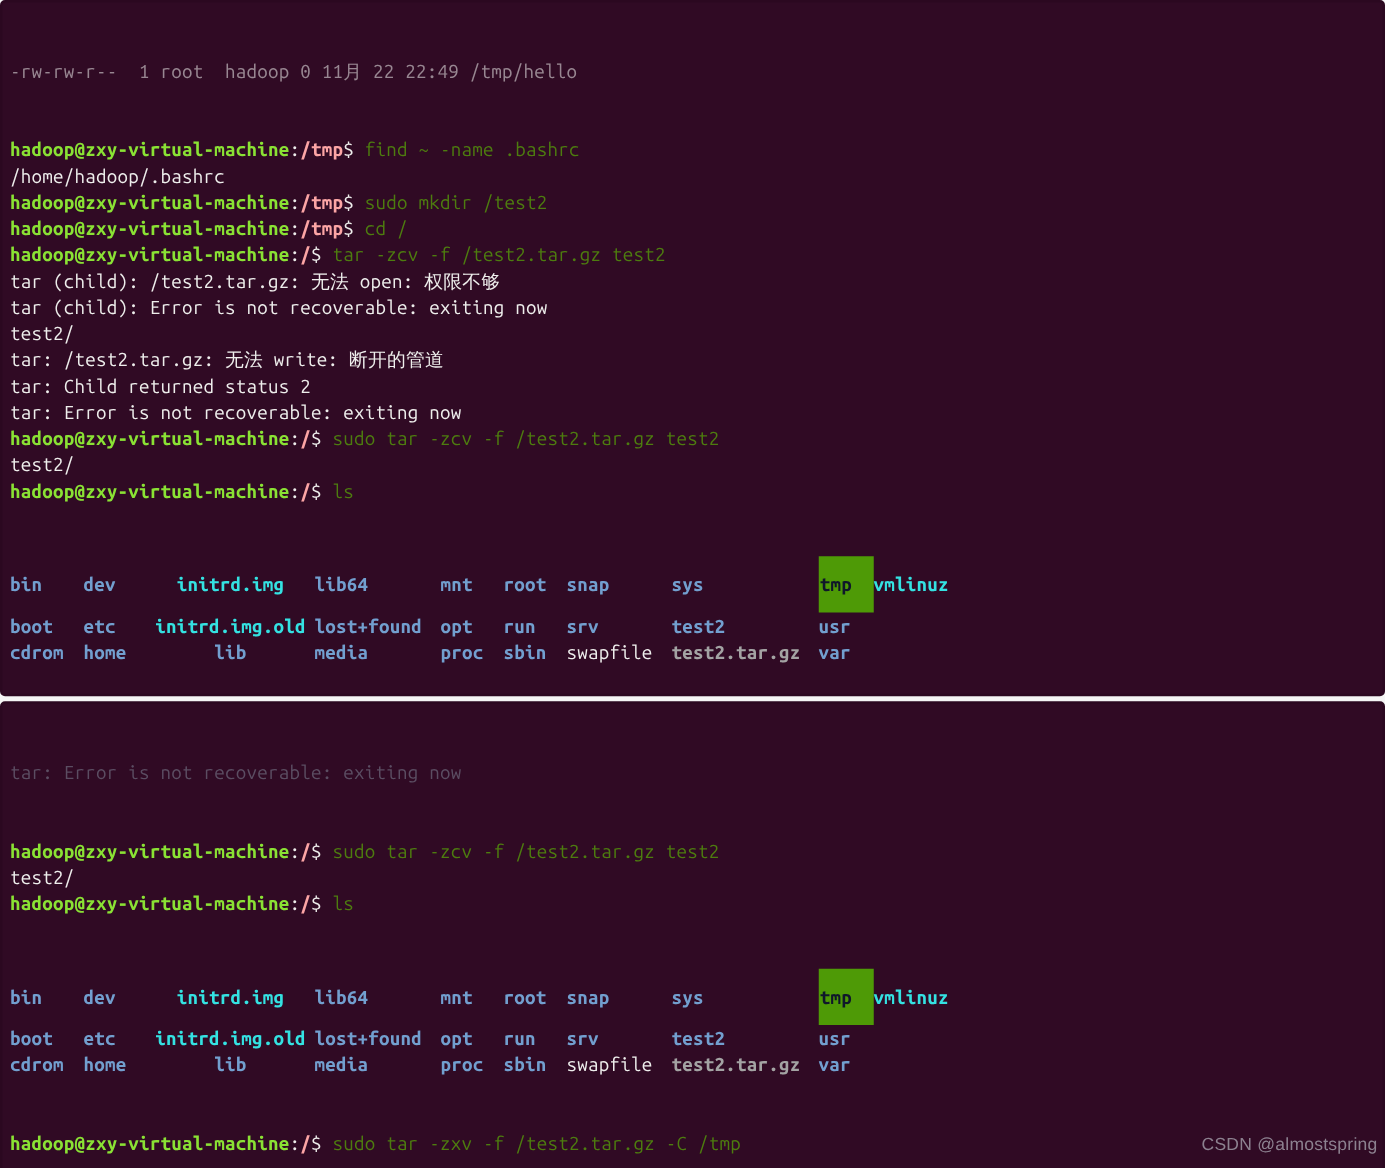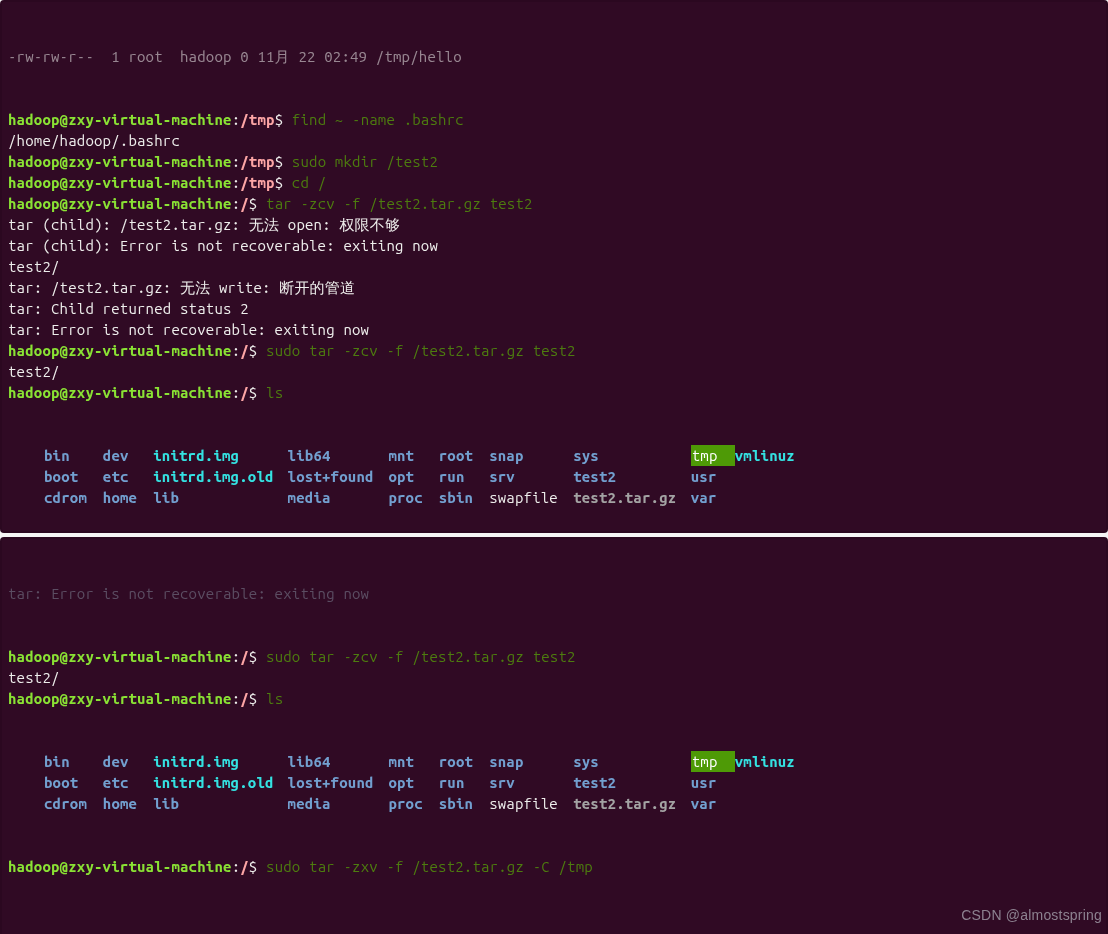--- a/index.html
+++ b/index.html
@@ -24,47 +24,47 @@
   .row { white-space: pre; }
   .user { color: #8ae234; font-weight: bold; margin-top: 42px; }
   .host { color: #8ae234; font-weight: bold; }
   .cwd  { color: #fca5a5; font-weight: bold; }
   .sym  { color: #eeeeec; }
   .cmd  { color: #4d7c0f; }
   .out  { color: #eeeeec; }
   .dir  { color: #729fcf; font-weight: bold; }
   .cyan { color: #34e2e2; font-weight: bold; }
   .red  { color: #a3a3a3; font-weight: bold; }
-  .hl   { background: #4e9a06; color: #ffffff; font-weight: normal; padding: 0 1px;}
+  .hl   { background: #4e9a06; color: #0f172a; font-weight: bold; padding: 12px 1px;}
   .watermark {
     position: fixed;
     right: 6px;
     bottom: 8px;
     color: rgba(180,180,190,0.7);
     font-family: sans-serif;
     font-size: 14px;
     pointer-events: none;
   }
 
   
-  .c1 { display:inline-block; width: 7ch; margin-left: 36px; }
+  .c1 { display:inline-block; width: 7ch; }
   .c2 { display:inline-block; width: 6ch; }
-  .c3 { display:inline-block; width:16ch; }
+  .c3 { display:inline-block; width:16ch;text-align:center; }
   .c4 { display:inline-block; width:12ch; }
   .c5 { display:inline-block; width: 6ch; }
   .c6 { display:inline-block; width: 6ch; }
   .c7 { display:inline-block; width:10ch; }
   .c8 { display:inline-block; width:14ch; }
   .c9 { display:inline-block; width: 5ch; }
 </style>
 </head>
 <body>
 
 <div class="term">
-  <div class="row out" style="opacity:.55">-rw-rw-r--  1 root  hadoop 0 11月 22 02:49 /tmp/hello</div>
+  <div class="row out" style="opacity:.55">-rw-rw-r--  1 root  hadoop 0 11月 22 22:49 /tmp/hello</div>
   <div id="p1-body"><div class="row"><span class="user">hadoop</span><span class="user">@</span><span class="host">zxy-virtual-machine</span><span class="sym">:</span><span class="cwd">/tmp</span><span class="sym">$ </span><span class="cmd">find ~ -name .bashrc</span></div><div class="row out">/home/hadoop/.bashrc</div><div class="row"><span class="user">hadoop</span><span class="user">@</span><span class="host">zxy-virtual-machine</span><span class="sym">:</span><span class="cwd">/tmp</span><span class="sym">$ </span><span class="cmd">sudo mkdir /test2</span></div><div class="row"><span class="user">hadoop</span><span class="user">@</span><span class="host">zxy-virtual-machine</span><span class="sym">:</span><span class="cwd">/tmp</span><span class="sym">$ </span><span class="cmd">cd /</span></div><div class="row"><span class="user">hadoop</span><span class="user">@</span><span class="host">zxy-virtual-machine</span><span class="sym">:</span><span class="cwd">/</span><span class="sym">$ </span><span class="cmd">tar -zcv -f /test2.tar.gz test2</span></div><div class="row out">tar (child): /test2.tar.gz: 无法 open: 权限不够</div><div class="row out">tar (child): Error is not recoverable: exiting now</div><div class="row out">test2/</div><div class="row out">tar: /test2.tar.gz: 无法 write: 断开的管道</div><div class="row out">tar: Child returned status 2</div><div class="row out">tar: Error is not recoverable: exiting now</div><div class="row"><span class="user">hadoop</span><span class="user">@</span><span class="host">zxy-virtual-machine</span><span class="sym">:</span><span class="cwd">/</span><span class="sym">$ </span><span class="cmd">sudo tar -zcv -f /test2.tar.gz test2</span></div><div class="row out">test2/</div><div class="row"><span class="user">hadoop</span><span class="user">@</span><span class="host">zxy-virtual-machine</span><span class="sym">:</span><span class="cwd">/</span><span class="sym">$ </span><span class="cmd">ls</span></div></div>
   <div id="p1-ls"><div class="row"><span class="c1 dir">bin</span><span class="c2 dir">dev</span><span class="c3 cyan">initrd.img</span><span class="c4 dir">lib64</span><span class="c5 dir">mnt</span><span class="c6 dir">root</span><span class="c7 dir">snap</span><span class="c8 dir">sys</span><span class="c9 hl">tmp</span><span class=" cyan">vmlinuz</span></div><div class="row"><span class="c1 dir">boot</span><span class="c2 dir">etc</span><span class="c3 cyan">initrd.img.old</span><span class="c4 dir">lost+found</span><span class="c5 dir">opt</span><span class="c6 dir">run</span><span class="c7 dir">srv</span><span class="c8 dir">test2</span><span class="c9 dir">usr</span><span class=" out"></span></div><div class="row"><span class="c1 dir">cdrom</span><span class="c2 dir">home</span><span class="c3 dir">lib</span><span class="c4 dir">media</span><span class="c5 dir">proc</span><span class="c6 dir">sbin</span><span class="c7 out">swapfile</span><span class="c8 red">test2.tar.gz</span><span class="c9 dir">var</span><span class=" out"></span></div></div>
 </div>
 
 <div class="term" style="margin-top:-6px;">
   <div class="row" style="color:#5b4d62;">tar: Error is not recoverable: exiting now</div>
   <div id="p2-a"><div class="row"><span class="user">hadoop</span><span class="user">@</span><span class="host">zxy-virtual-machine</span><span class="sym">:</span><span class="cwd">/</span><span class="sym">$ </span><span class="cmd">sudo tar -zcv -f /test2.tar.gz test2</span></div><div class="row out">test2/</div><div class="row"><span class="user">hadoop</span><span class="user">@</span><span class="host">zxy-virtual-machine</span><span class="sym">:</span><span class="cwd">/</span><span class="sym">$ </span><span class="cmd">ls</span></div></div>
   <div id="p2-ls"><div class="row"><span class="c1 dir">bin</span><span class="c2 dir">dev</span><span class="c3 cyan">initrd.img</span><span class="c4 dir">lib64</span><span class="c5 dir">mnt</span><span class="c6 dir">root</span><span class="c7 dir">snap</span><span class="c8 dir">sys</span><span class="c9 hl">tmp</span><span class=" cyan">vmlinuz</span></div><div class="row"><span class="c1 dir">boot</span><span class="c2 dir">etc</span><span class="c3 cyan">initrd.img.old</span><span class="c4 dir">lost+found</span><span class="c5 dir">opt</span><span class="c6 dir">run</span><span class="c7 dir">srv</span><span class="c8 dir">test2</span><span class="c9 dir">usr</span><span class=" out"></span></div><div class="row"><span class="c1 dir">cdrom</span><span class="c2 dir">home</span><span class="c3 dir">lib</span><span class="c4 dir">media</span><span class="c5 dir">proc</span><span class="c6 dir">sbin</span><span class="c7 out">swapfile</span><span class="c8 red">test2.tar.gz</span><span class="c9 dir">var</span><span class=" out"></span></div></div>
   <div id="p2-b"><div class="row"><span class="user">hadoop</span><span class="user">@</span><span class="host">zxy-virtual-machine</span><span class="sym">:</span><span class="cwd">/</span><span class="sym">$ </span><span class="cmd">sudo tar -zxv -f /test2.tar.gz -C /tmp</span></div></div>
   

